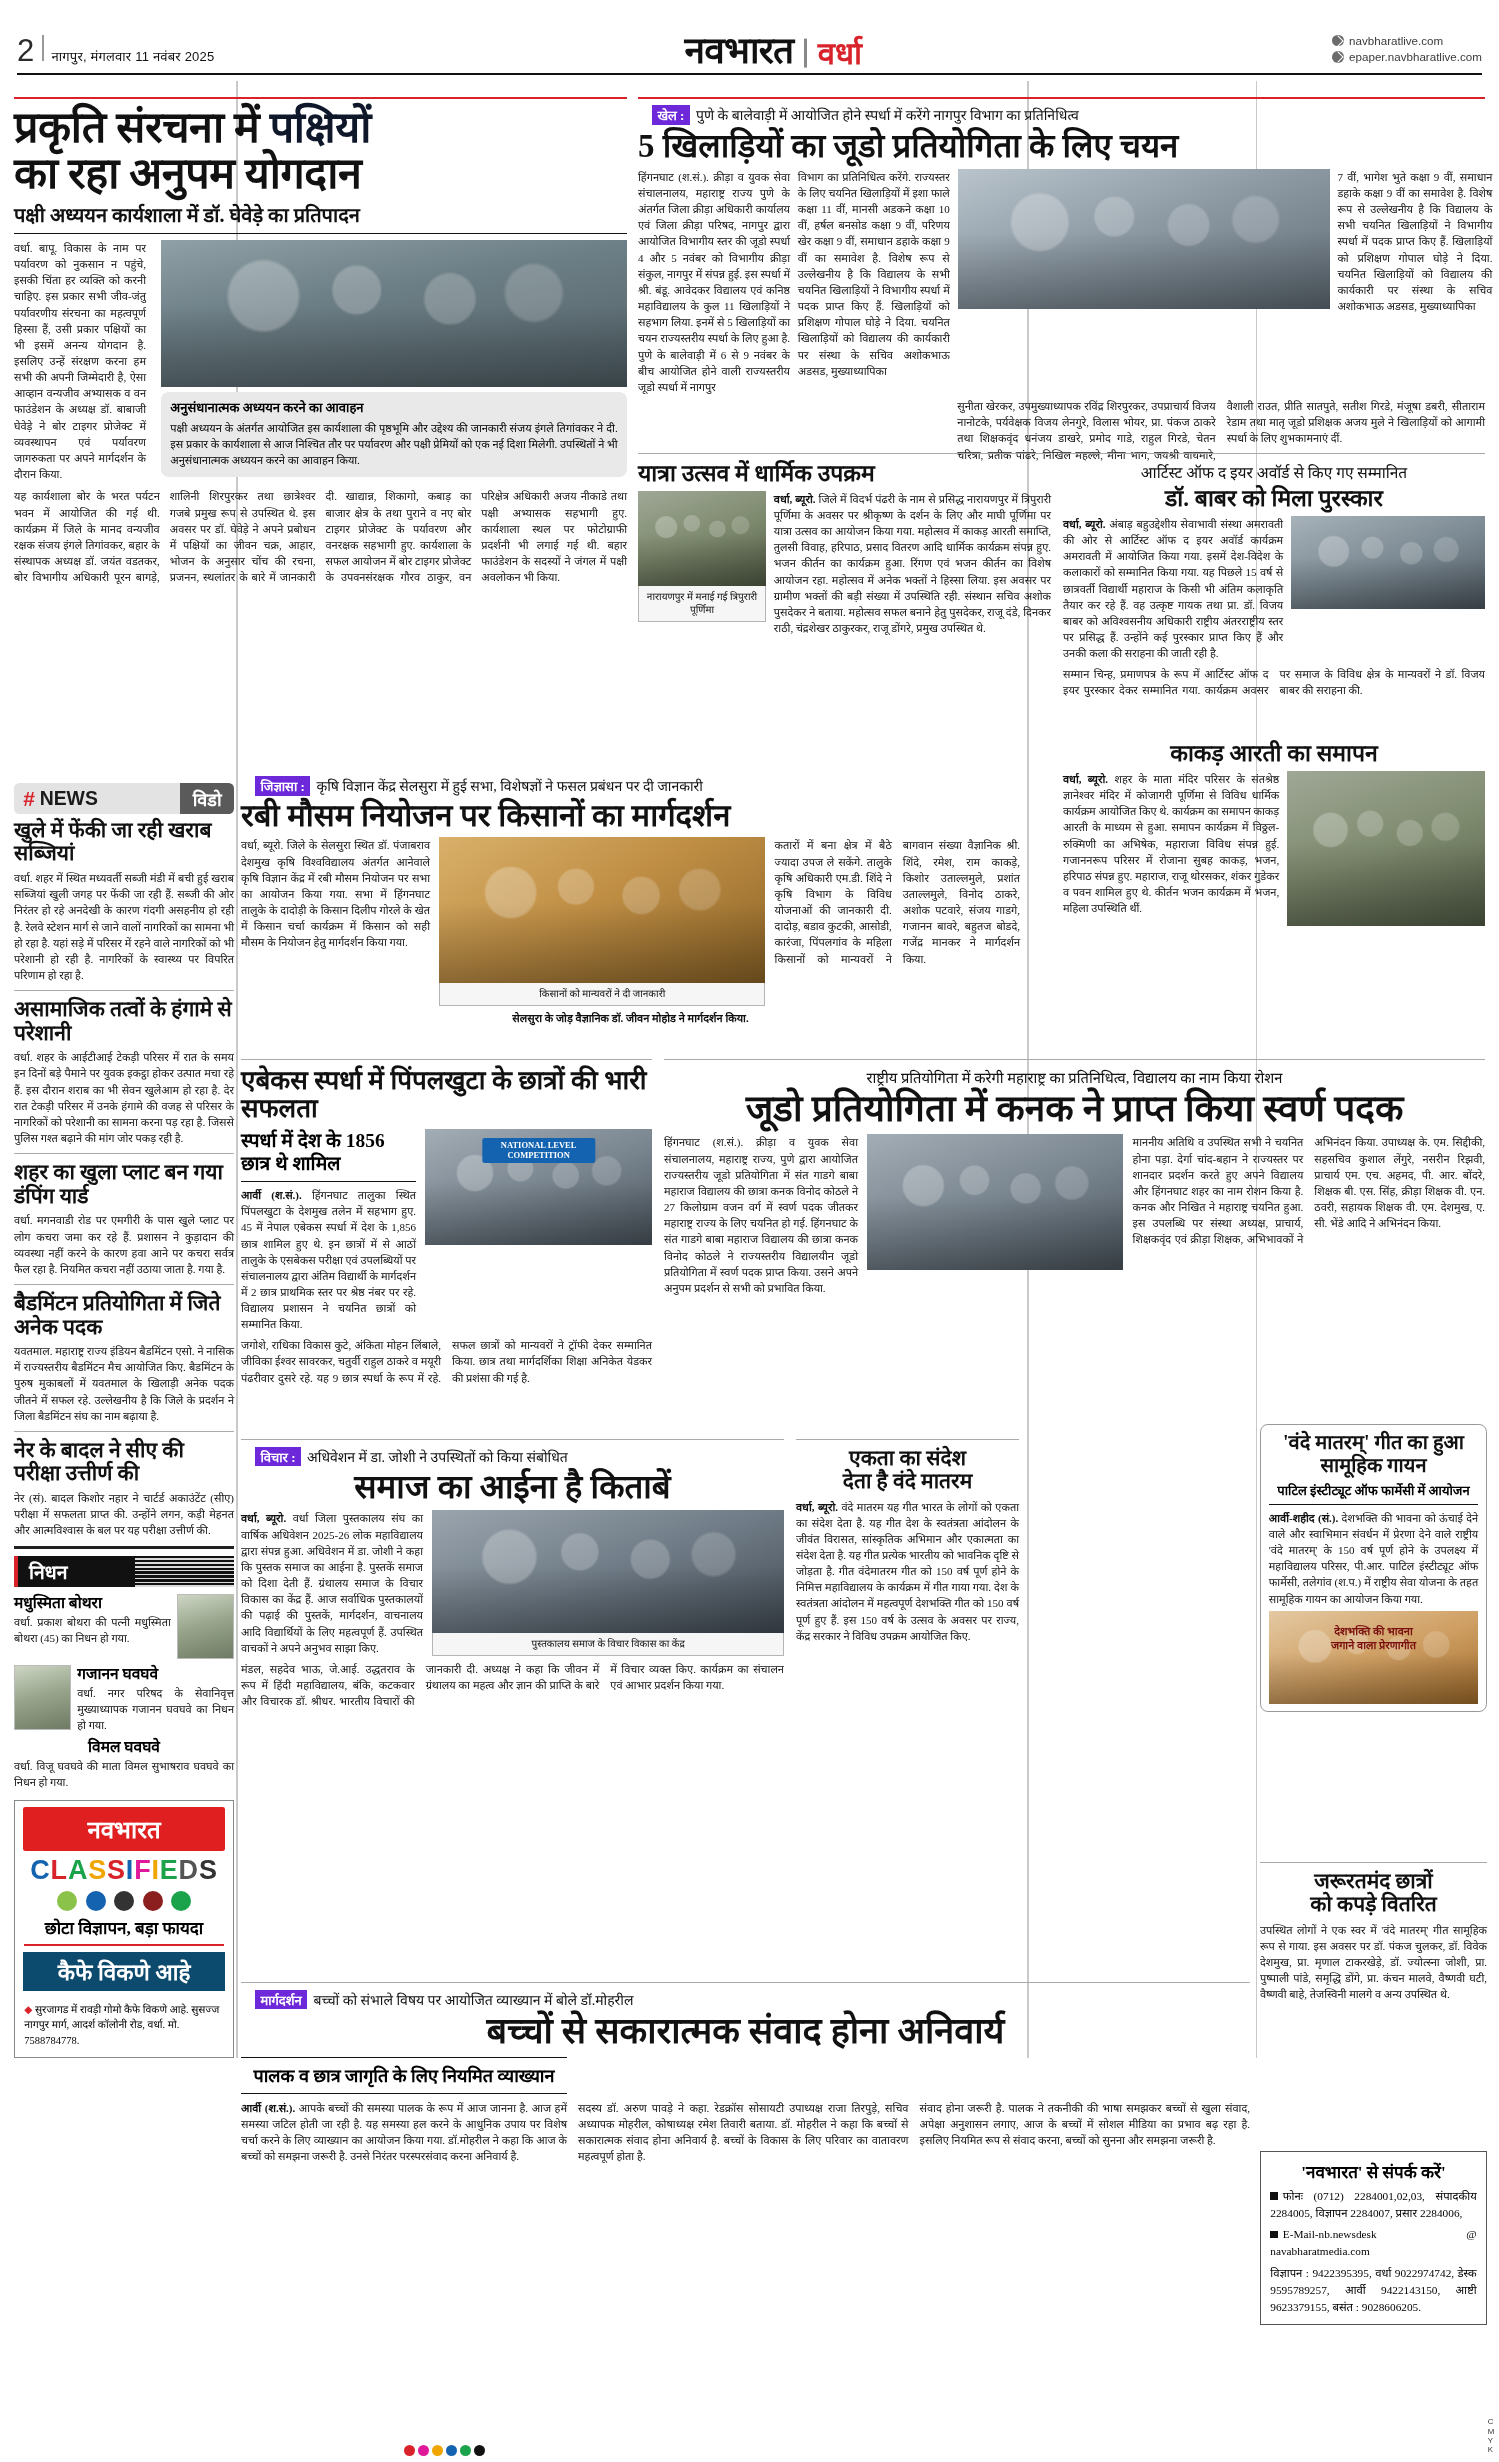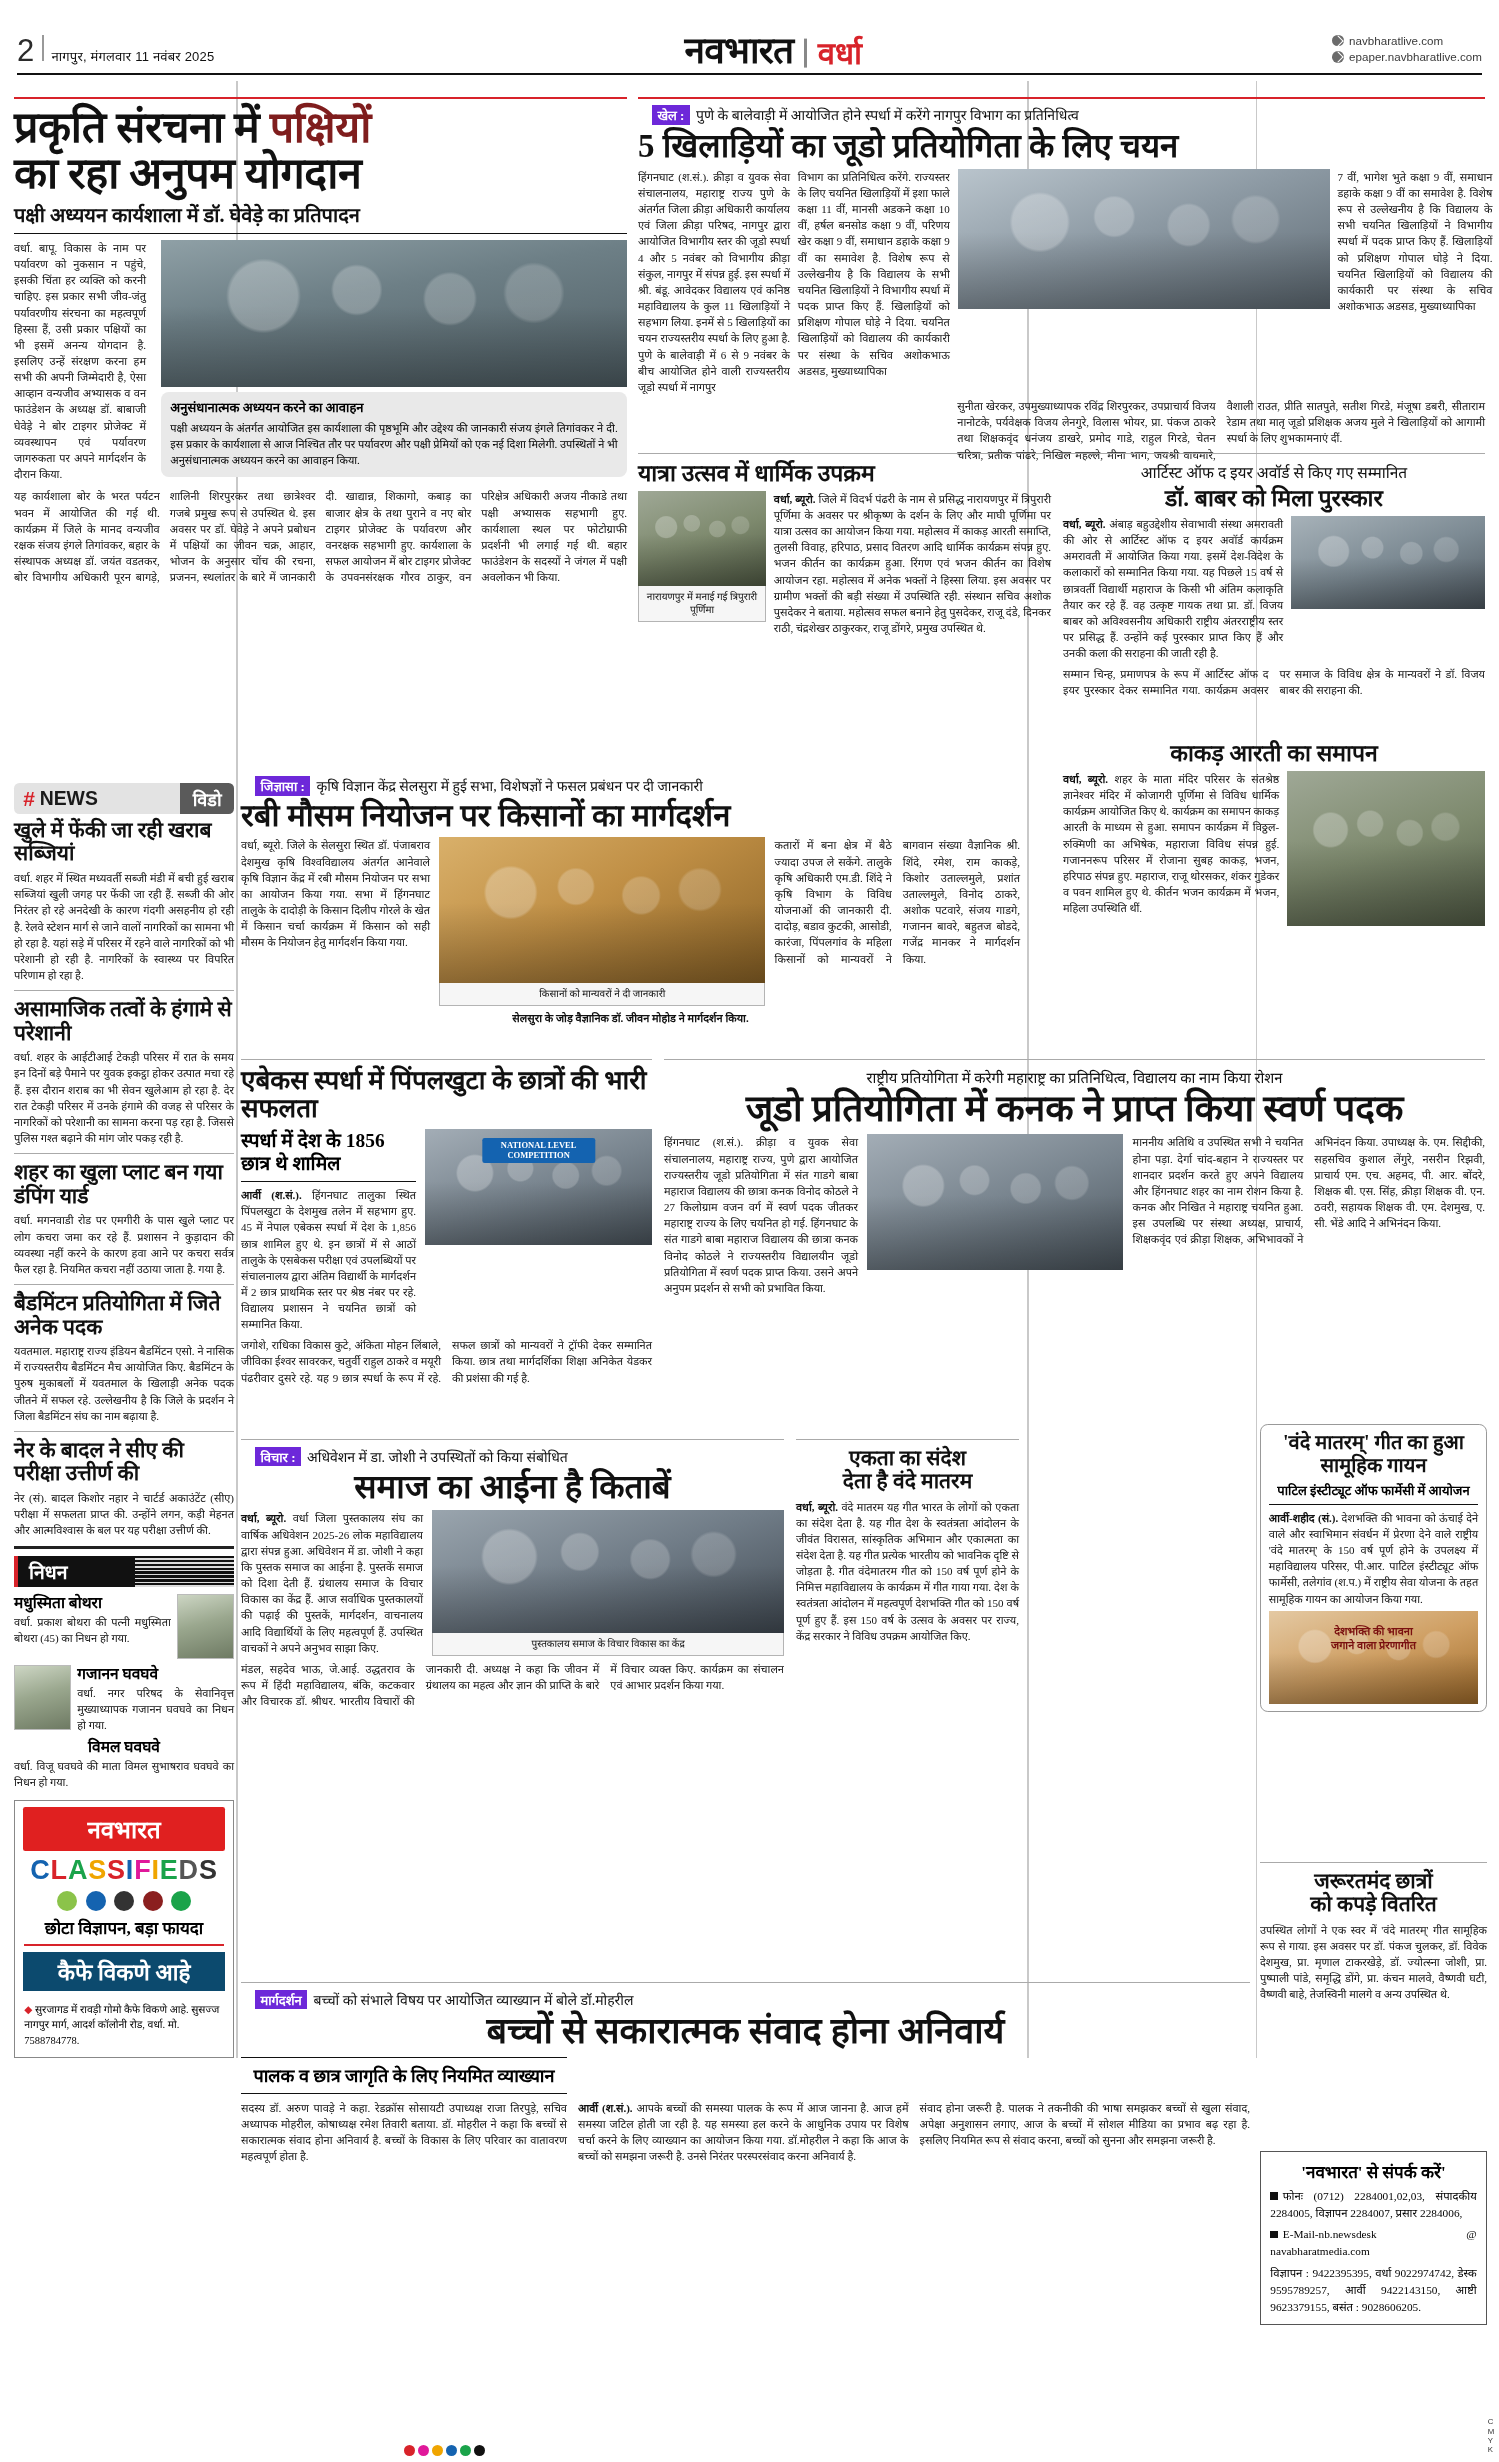--- a/index.html
+++ b/index.html
@@ -56,21 +56,21 @@
   }
   .kicker-tag {
     background:#6d28d9; color:#fff; font-weight:700; padding:0.8px 5.4px; font-size:13px;margin-left:14px;
   }
   .kicker-txt { font-weight:400; color:#111; font-size:14px; }
 
   h1.lead {
     font-size:43px; line-height:1.06; font-weight:700; letter-spacing:-0.4px;
     color:#111; font-family:"Liberation Serif",serif;
   }
-  h1.lead .hl { color:#7f1d1d; }
+  h1.lead .hl { color:#0f172a; }
   h2.deck {
     font-size:20px; font-weight:700; line-height:1.2; margin-top:6.2px; color:#111;
     border-bottom:1.6px solid #111; padding-bottom:6.2px;
   }
   h2.hed {
     font-size:28px; line-height:1.1; font-weight:700; color:#111; margin-bottom:4.7px;
   }
   h2.hed.sm { font-size:23px; }
   h3.subhed {
     font-size:21px; line-height:1.13; font-weight:700; color:#111; margin:4.7px 0 3.9px;
@@ -534,25 +534,25 @@
 
   <div style="position:absolute;left:241px;top:1975px;width:1009px;">
     <div class="hr-thin"></div>
     <div class="kicker">
       <span class="kicker-tag">मार्गदर्शन</span>
       <span class="kicker-txt">बच्चों को संभाले विषय पर आयोजित व्याख्यान में बोले डॉ.मोहरील</span>
     </div>
     <h2 class="hed" style="font-size:36px;text-align:center;margin-top:3.1px">बच्चों से सकारात्मक संवाद होना अनिवार्य</h2>
     <div class="center" style="font-size:18px;font-weight:700;border-bottom:1.6px solid #111;border-top:1.6px solid #111;padding:5.4px 0;margin:4.7px 0 6.2px;width:326px;">पालक व छात्र जागृति के लिए नियमित व्याख्यान</div>
     <div style="display:grid;grid-template-columns:326px 1fr 1fr;gap:11px;align-items:start;">
-      <div class="body">सदस्य डॉ. अरुण पावड़े ने कहा. रेडक्रॉस सोसायटी उपाध्यक्ष राजा तिरपुड़े, सचिव अध्यापक मोहरील, कोषाध्यक्ष रमेश तिवारी बताया. डॉ. मोहरील ने कहा कि बच्चों से सकारात्मक संवाद होना अनिवार्य है. बच्चों के विकास के लिए परिवार का वातावरण महत्वपूर्ण होता है.</div>
       <div class="body">
         <span class="dateline">आर्वी (श.सं.).</span>
         <span>आपके बच्चों की समस्या पालक के रूप में आज जानना है. आज हमें समस्या जटिल होती जा रही है. यह समस्या हल करने के आधुनिक उपाय पर विशेष चर्चा करने के लिए व्याख्यान का आयोजन किया गया. डॉ.मोहरील ने कहा कि आज के बच्चों को समझना जरूरी है. उनसे निरंतर परस्परसंवाद करना अनिवार्य है.</span>
       </div>
+      <div class="body">सदस्य डॉ. अरुण पावड़े ने कहा. रेडक्रॉस सोसायटी उपाध्यक्ष राजा तिरपुड़े, सचिव अध्यापक मोहरील, कोषाध्यक्ष रमेश तिवारी बताया. डॉ. मोहरील ने कहा कि बच्चों से सकारात्मक संवाद होना अनिवार्य है. बच्चों के विकास के लिए परिवार का वातावरण महत्वपूर्ण होता है.</div>
       <div class="body">संवाद होना जरूरी है. पालक ने तकनीकी की भाषा समझकर बच्चों से खुला संवाद, अपेक्षा अनुशासन लगाए, आज के बच्चों में सोशल मीडिया का प्रभाव बढ़ रहा है. इसलिए नियमित रूप से संवाद करना, बच्चों को सुनना और समझना जरूरी है.</div>
     </div>
   </div>
 
   <div class="colorbar">
     <i style="background:#d8232a"></i>
     <i style="background:#e0189a"></i>
     <i style="background:#f0a500"></i>
     <i style="background:#1463b0"></i>
     <i style="background:#1aa34a"></i>

